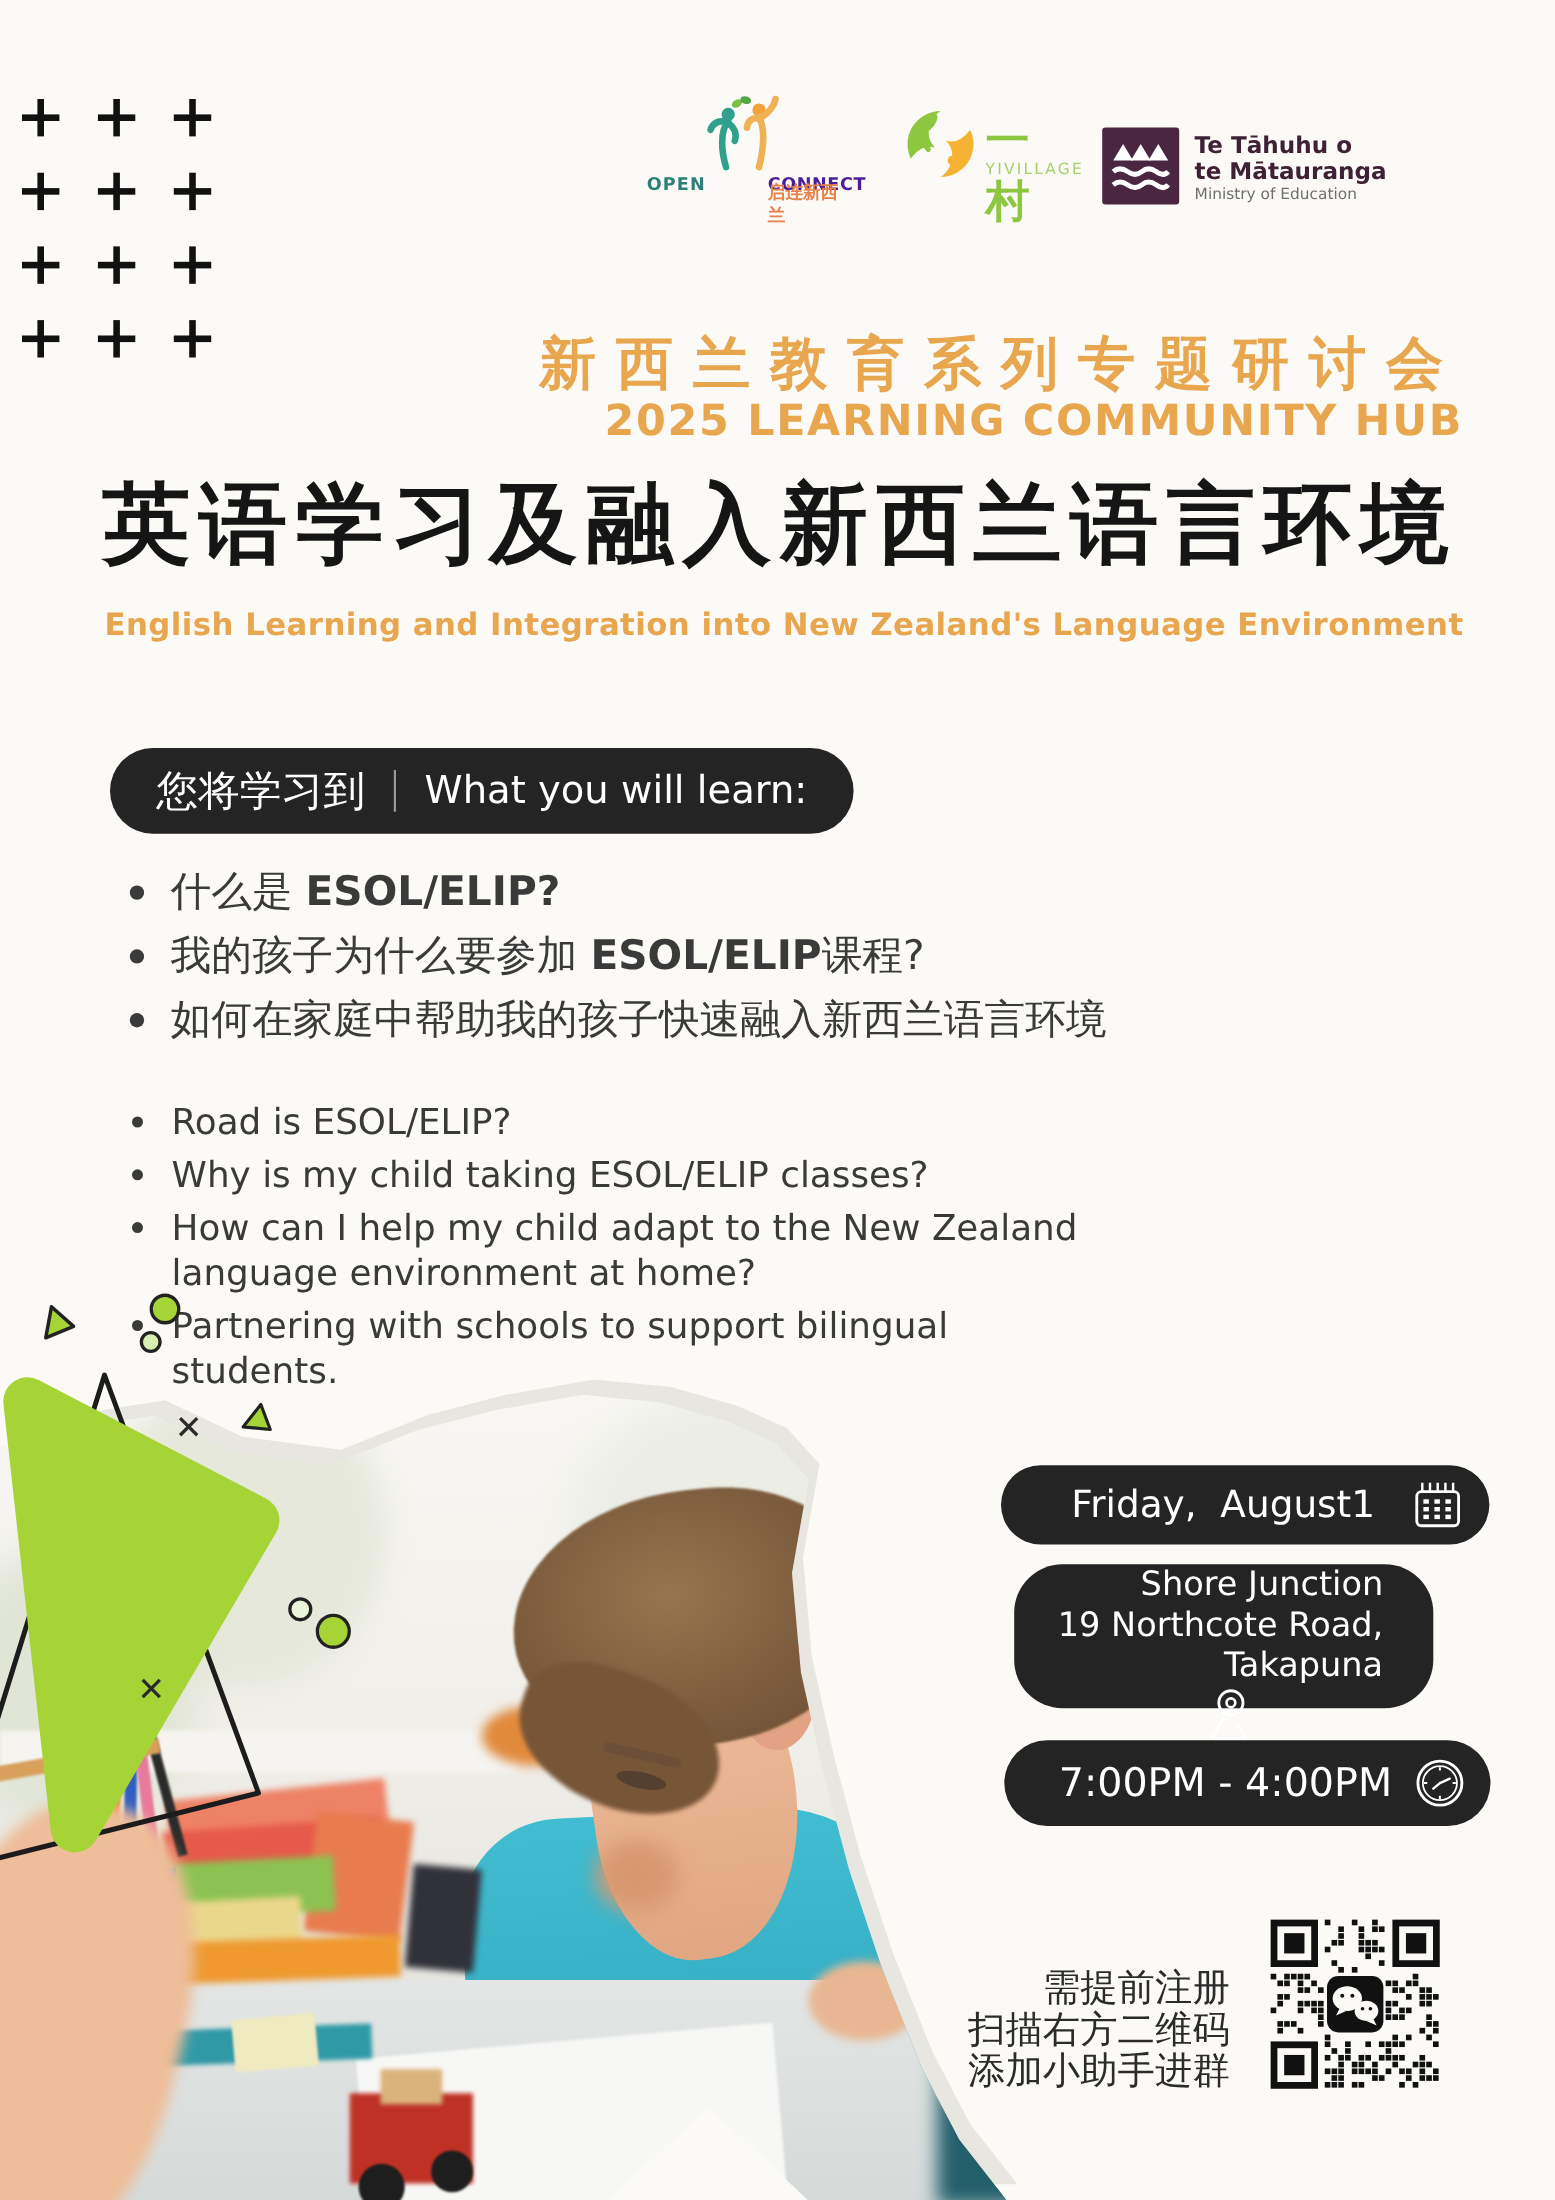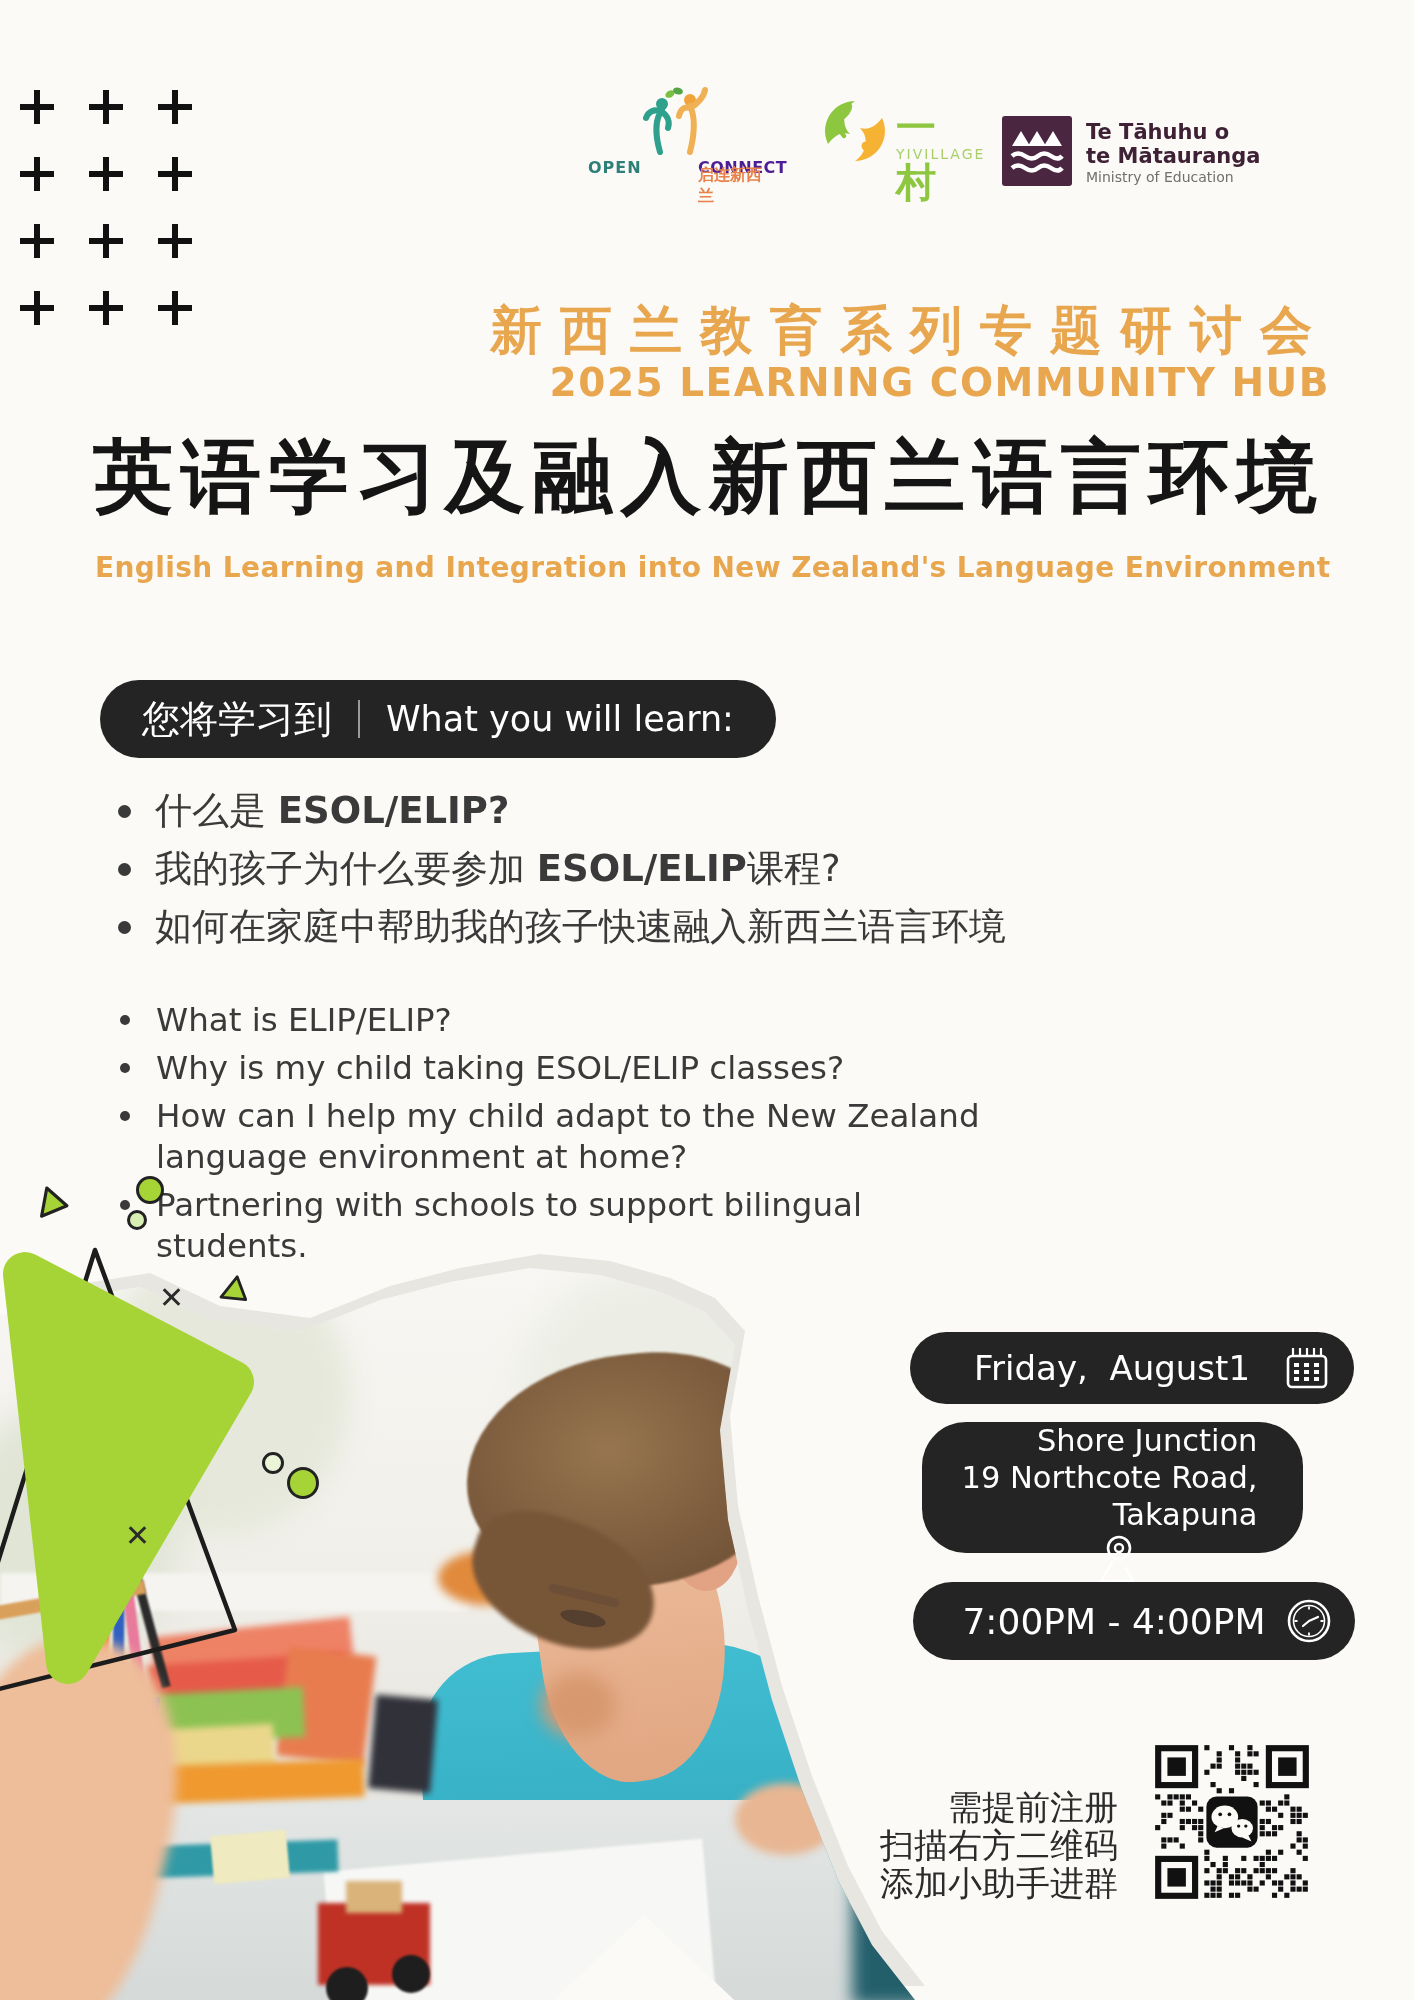--- a/index.html
+++ b/index.html
@@ -219,21 +219,21 @@
       </li>
     <li>
         <span class="dot"></span>
         <span class="txt"><span>如何在家庭中帮助我的孩子快速融入新西兰语言环境</span><span class="strong"></span><span></span></span>
       </li>
   </ul>
 
   <ul class="abs blist blist-en">
     <li>
         <span class="dot"></span>
-        <span class="txt">What is ELIP/ELIP?</span>
+        <span class="txt">Road is ESOL/ELIP?</span>
       </li>
     <li>
         <span class="dot"></span>
         <span class="txt">Why is my child taking ESOL/ELIP classes?</span>
       </li>
     <li>
         <span class="dot"></span>
         <span class="txt">How can I help my child adapt to the New Zealand language environment at home?</span>
       </li>
     <li>

